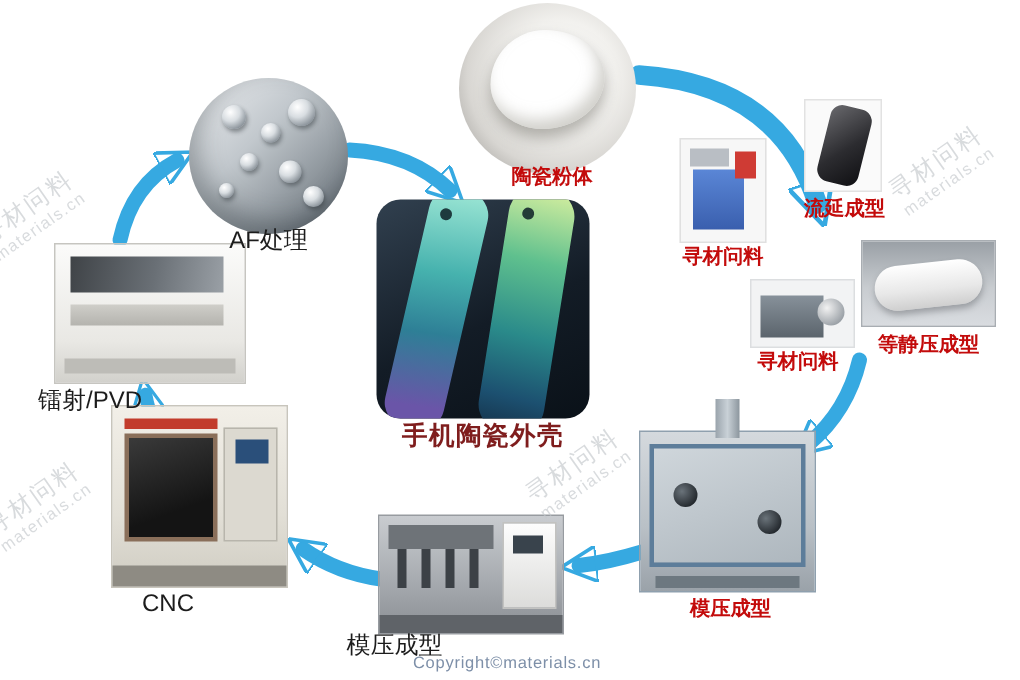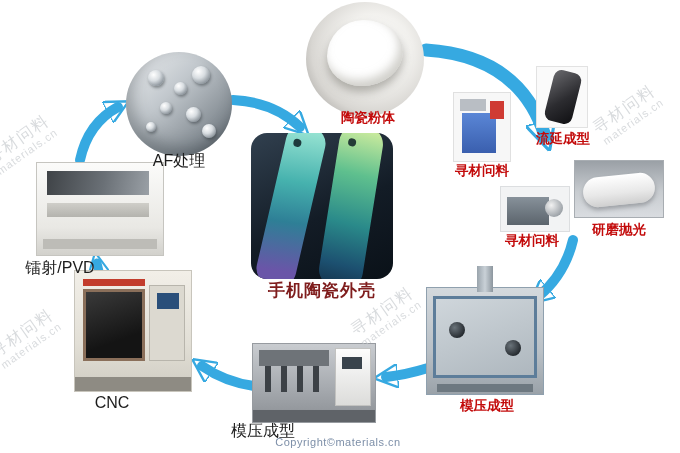--- a/index.html
+++ b/index.html
@@ -204,21 +204,21 @@
     <div class="roll"></div>
   </div>
 
   <div class="img iso"></div>
 
   <span class="label red" style="left:368px;top:110px">陶瓷粉体</span>
   <span class="label black" style="left:179px;top:152px">AF处理</span>
   <span class="label red" style="left:482px;top:163px">寻材问料</span>
   <span class="label red" style="left:563px;top:131px">流延成型</span>
   <span class="label red" style="left:532px;top:233px">寻材问料</span>
-  <span class="label red" style="left:619px;top:222px">研磨抛光</span>
+  <span class="label red" style="left:619px;top:222px">等静压成型</span>
   <span class="label red" style="left:487px;top:398px">模压成型</span>
   <span class="label black" style="left:263px;top:422px">模压成型</span>
   <span class="label black" style="left:112px;top:394px">CNC</span>
   <span class="label black" style="left:60px;top:259px">镭射/PVD</span>
   <span class="label product" style="left:322px;top:281px">手机陶瓷外壳</span>
 
   <div class="wm" style="left:-14px;top:128px">
     <div class="l1">寻材问料</div>
     <div class="l2">materials.cn</div>
   </div>

